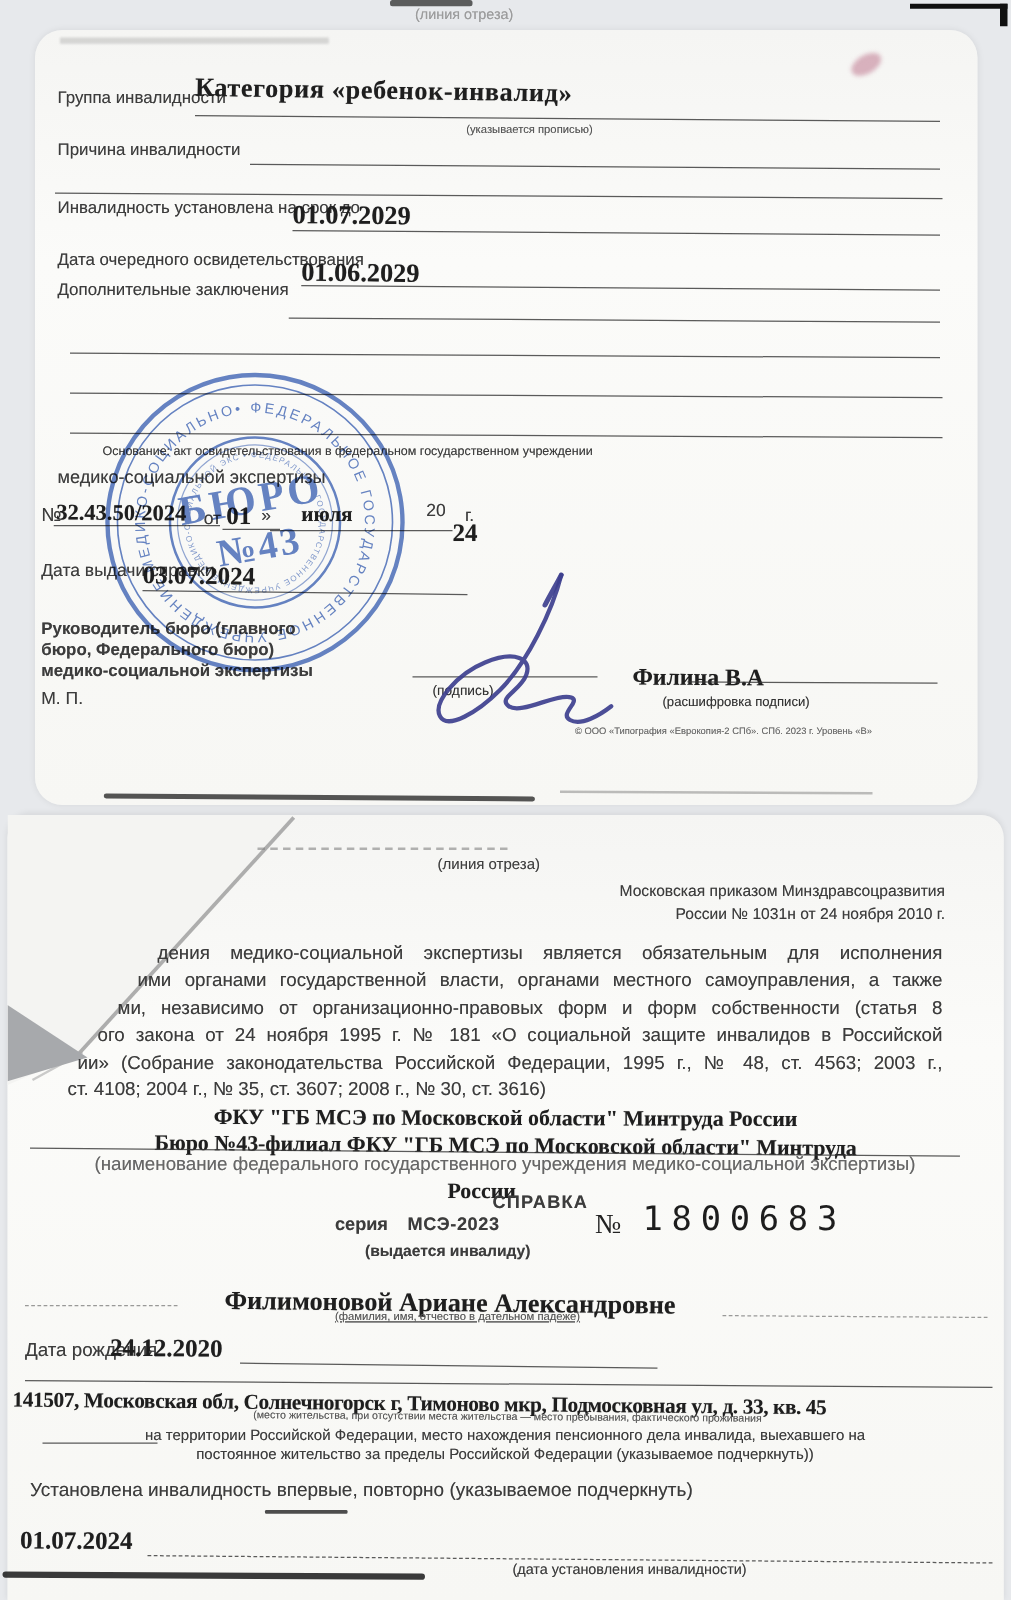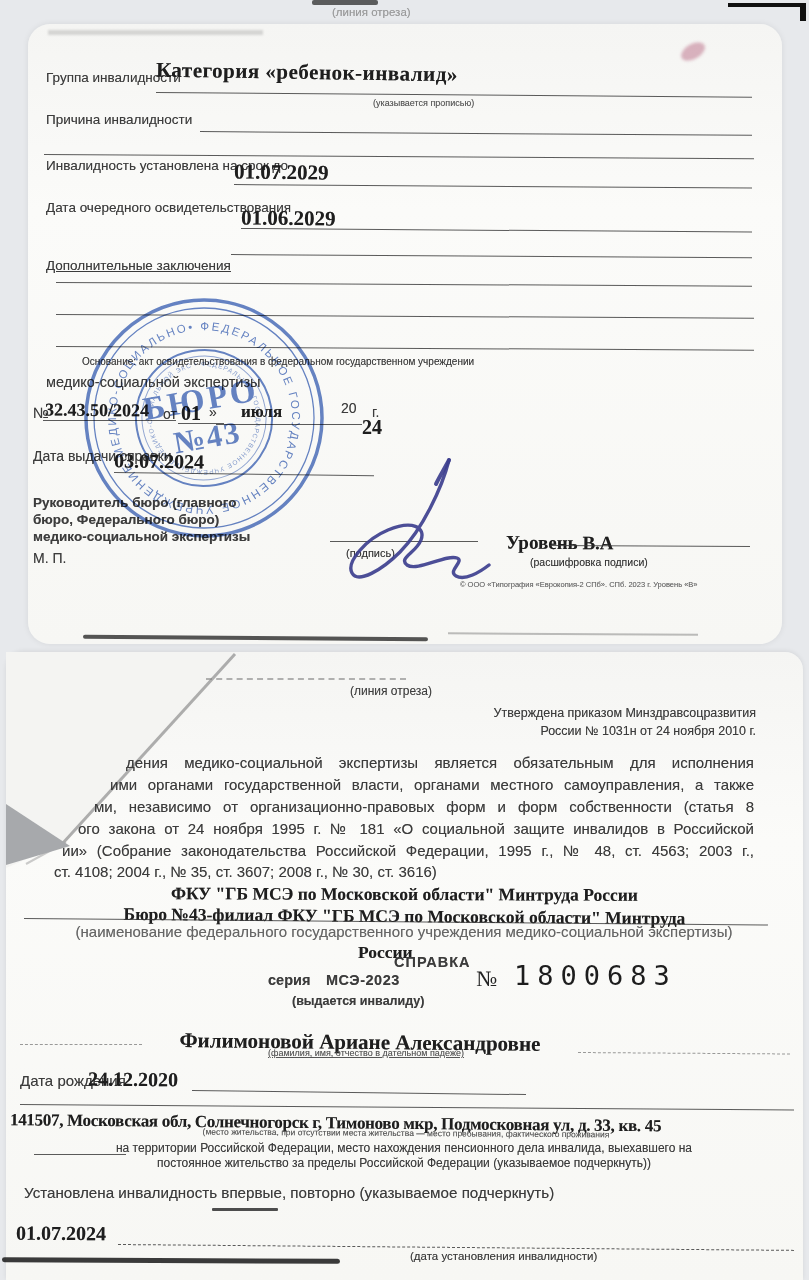--- a/index.html
+++ b/index.html
@@ -46,21 +46,21 @@
     <div class="rule" style="left:16px;top:130px;width:710px;transform:rotate(.35deg);"></div>
 
     <div class="abs lbl" style="left:18px;top:134px;font-size:13.5px;">Инвалидность установлена на срок до</div>
     <div class="abs typed" style="left:206px;top:136px;font-size:21px;transform:rotate(.6deg);">01.07.2029</div>
     <div class="rule" style="left:206px;top:160px;width:518px;transform:rotate(.4deg);"></div>
 
     <div class="abs lbl" style="left:18px;top:176px;font-size:13.5px;">Дата очередного освидетельствования</div>
     <div class="abs typed" style="left:213px;top:182px;font-size:21px;transform:rotate(.7deg);">01.06.2029</div>
     <div class="rule" style="left:213px;top:204px;width:511px;transform:rotate(.4deg);"></div>
 
-    <div class="abs lbl" style="left:18px;top:234px;font-size:13.5px;text-decoration:underline;">Дополнительные заключения</div>
+    <div class="abs lbl" style="left:18px;top:200px;font-size:13.5px;">Дополнительные заключения</div>
     <div class="rule" style="left:203px;top:230px;width:521px;transform:rotate(.35deg);"></div>
     <div class="rule" style="left:28px;top:258px;width:696px;transform:rotate(.3deg);"></div>
     <div class="rule" style="left:28px;top:290px;width:698px;transform:rotate(.3deg);"></div>
     <div class="rule" style="left:28px;top:322px;width:698px;transform:rotate(.3deg);"></div>
 
     <div class="abs lbl" style="left:18px;top:332px;font-size:10px;margin-left:36px;">Основание: акт освидетельствования в федеральном государственном учреждении</div>
     <div class="abs lbl" style="left:18px;top:350px;font-size:14.5px;">медико-социальной экспертизы</div>
 
     <div class="abs lbl" style="left:5px;top:380px;font-size:15px;">№</div>
     <div class="abs typed" style="left:17px;top:376px;font-size:18px;transform:rotate(.5deg);">32.43.50/2024</div>
@@ -85,21 +85,21 @@
     <div class="abs lbl" style="left:5px;top:526px;font-size:14px;">М. П.</div>
 
     <div class="rule" style="left:302px;top:517px;width:148px;"></div>
     <div class="abs hint" style="left:318px;top:523px;font-size:11px;color:#333;">(подпись)</div>
 
     <svg class="abs" style="left:300px;top:430px;width:195px;height:155px;" viewBox="0 0 195 155">
       <path d="M121,6 C114,34 94,76 72,98 C54,116 30,130 24,119 C18,108 38,85 60,76 C84,66 98,73 93,86 C88,99 70,104 79,111 C89,118 118,100 129,104 C137,107 119,117 128,122 C137,127 152,118 161,111" fill="none" stroke="#3d3f8e" stroke-width="3.4" stroke-linecap="round" opacity=".92"></path>
       <path d="M121,6 C118,12 112,22 108,30" fill="none" stroke="#3d3f8e" stroke-width="4" stroke-linecap="round" opacity=".92"></path>
     </svg>
 
-    <div class="abs typed" style="left:478px;top:508px;font-size:19px;transform:rotate(.4deg);">Уровень В.А</div>
+    <div class="abs typed" style="left:478px;top:508px;font-size:19px;transform:rotate(.4deg);">Филина В.А</div>
     <div class="rule" style="left:522px;top:521px;width:200px;transform:rotate(.3deg);"></div>
     <div class="abs hint" style="left:502px;top:532px;font-size:10.5px;color:#333;">(расшифровка подписи)</div>
 
     <div class="abs hint" style="left:432px;top:556px;font-size:7.5px;color:#6a6a6a;">© ООО «Типография «Еврокопия-2 СПб». СПб. 2023 г. Уровень «В»</div>
 
     <div class="abs" style="left:55px;top:612px;width:345px;height:3.5px;background:#2b2b2b;opacity:.8;transform:rotate(.4deg);border-radius:2px;"></div>
     <div class="abs" style="left:420px;top:609px;width:250px;height:2px;background:#4a4a4a;opacity:.35;transform:rotate(.3deg);"></div>
 
     <svg class="abs" style="left:38px;top:256px;width:276px;height:276px;opacity:.78;mix-blend-mode:multiply;transform:rotate(-10deg);" viewBox="0 0 276 276">
       <defs>
@@ -133,21 +133,21 @@
       </defs>
       <polygon points="0,0 230,0 56,192 0,216" fill="url(#foldgrad)"></polygon>
       <line x1="229" y1="2" x2="57" y2="191" stroke="#9b9b9b" stroke-width="3" opacity=".8"></line>
       <line x1="60" y1="190" x2="20" y2="212" stroke="#aaaaaa" stroke-width="2" opacity=".6"></line>
       <polygon points="0,152 64,194 0,213" fill="#a7a9ac"></polygon>
     </svg>
 
     <div class="abs" style="left:200px;top:26px;width:200px;height:0;border-top:2px dashed #828282;opacity:.6;"></div>
     <div class="abs hint" style="left:344px;top:32px;font-size:12px;color:#3f3f3f;">(линия отреза)</div>
 
-    <div class="abs lbl" style="left:390px;top:54px;width:360px;text-align:right;font-size:12.5px;white-space:nowrap;">Утверждена приказом Минздравсоцразвития</div>
+    <div class="abs lbl" style="left:390px;top:54px;width:360px;text-align:right;font-size:12.5px;white-space:nowrap;">Московская приказом Минздравсоцразвития</div>
     <div class="abs lbl" style="left:390px;top:72px;width:360px;text-align:right;font-size:12.5px;white-space:nowrap;">России № 1031н от 24 ноября 2010 г.</div>
 
     <div class="abs lbl j" style="left:120px;top:102px;width:628px;font-size:15px;white-space:normal;">дения медико-социальной экспертизы является обязательным для исполнения</div>
     <div class="abs lbl j" style="left:104px;top:124px;width:644px;font-size:15px;white-space:normal;">ими органами государственной власти, органами местного самоуправления, а также</div>
     <div class="abs lbl j" style="left:88px;top:146px;width:660px;font-size:15px;white-space:normal;">ми, независимо от организационно-правовых форм и форм собственности (статья 8</div>
     <div class="abs lbl j" style="left:72px;top:168px;width:676px;font-size:15px;white-space:normal;">ого закона от 24 ноября 1995 г. № 181 «О социальной защите инвалидов в Российской</div>
     <div class="abs lbl j" style="left:56px;top:190px;width:692px;font-size:15px;white-space:normal;">ии» (Собрание законодательства Российской Федерации, 1995 г., № 48, ст. 4563; 2003 г.,</div>
     <div class="abs lbl" style="left:48px;top:211px;width:440px;font-size:15px;">ст. 4108; 2004 г., № 35, ст. 3607; 2008 г., № 30, ст. 3616)</div>
 
     <div class="abs typed ctr" style="left:0;top:232px;width:797px;font-size:17.5px;transform:rotate(.2deg);">ФКУ "ГБ МСЭ по Московской области" Минтруда России</div>

